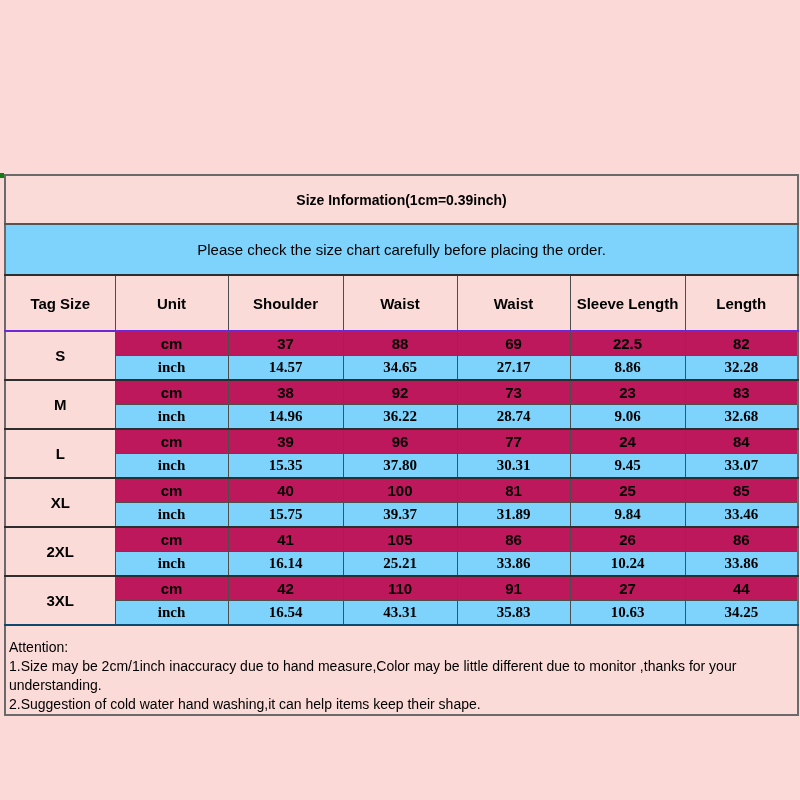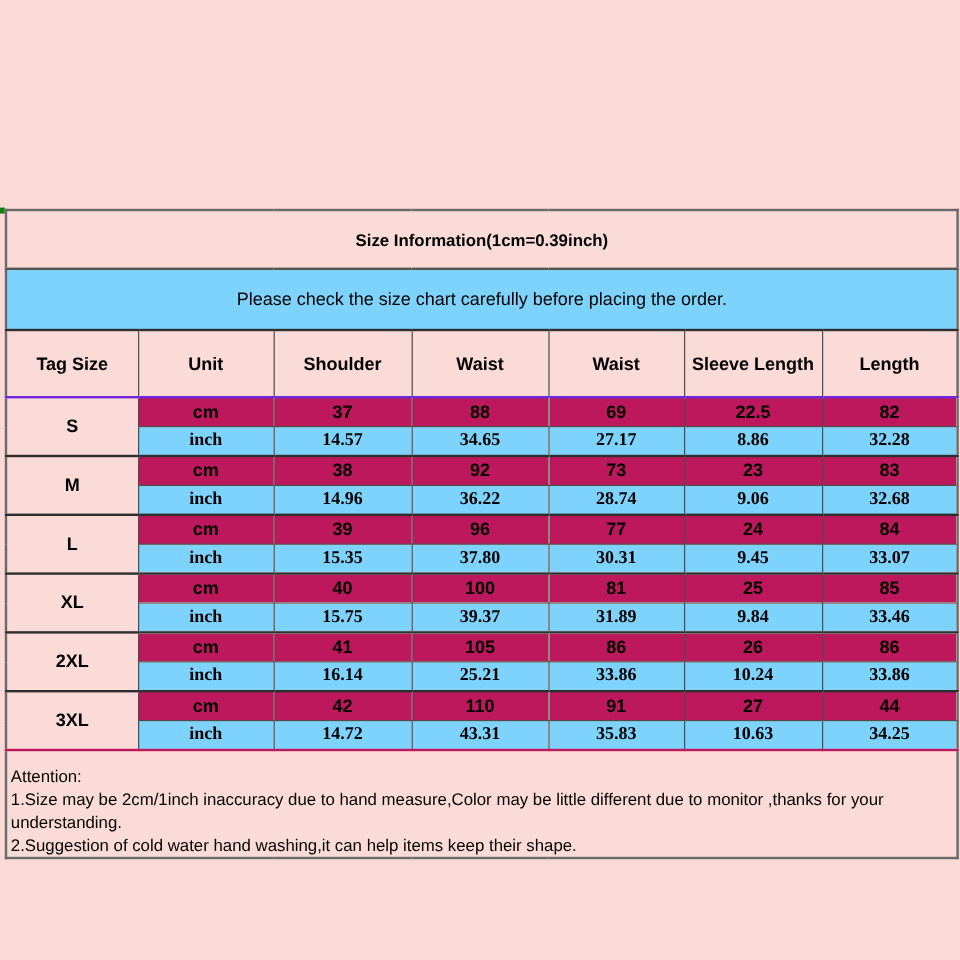--- a/index.html
+++ b/index.html
@@ -59,21 +59,21 @@
   tr.cm-row td { height: 23px; background: #be185d; }
   tr.inch-row td { height: 23px; background: #7dd3fc; font-family: Liberation Serif, serif; }
   tr.group-start td { border-top: 2px solid #2e2e2e; }
   td.tag-cell {
     background: #fbdbd8 !important;
     font-size: 16px;
   }
 
   tr.attention-row td {
     height: 87px;
-    border-top: 2px solid #be185d;
+    border-top: 2px solid #0c4a6e;
     background: #fbdbd8;
     text-align: left;
     vertical-align: bottom;
     font-weight: normal;
     font-size: 14px;
     white-space: normal;
     padding: 1px 4px 0 3px;
     line-height: 19px;
   }
 </style>
@@ -207,21 +207,21 @@
       <td class="tag-cell" rowspan="2">3XL</td>
       <td>cm</td>
       <td>42</td>
       <td>110</td>
       <td>91</td>
       <td>27</td>
       <td>44</td>
     </tr>
     <tr class="inch-row">
       <td>inch</td>
-      <td>14.72</td>
+      <td>16.54</td>
       <td>43.31</td>
       <td>35.83</td>
       <td>10.63</td>
       <td>34.25</td>
     </tr>
 
     <tr class="attention-row">
       <td colspan="7">
         <div>Attention:</div>
         <div>1.Size may be 2cm/1inch inaccuracy due to hand measure,Color may be little different due to monitor ,thanks for your understanding.</div>

